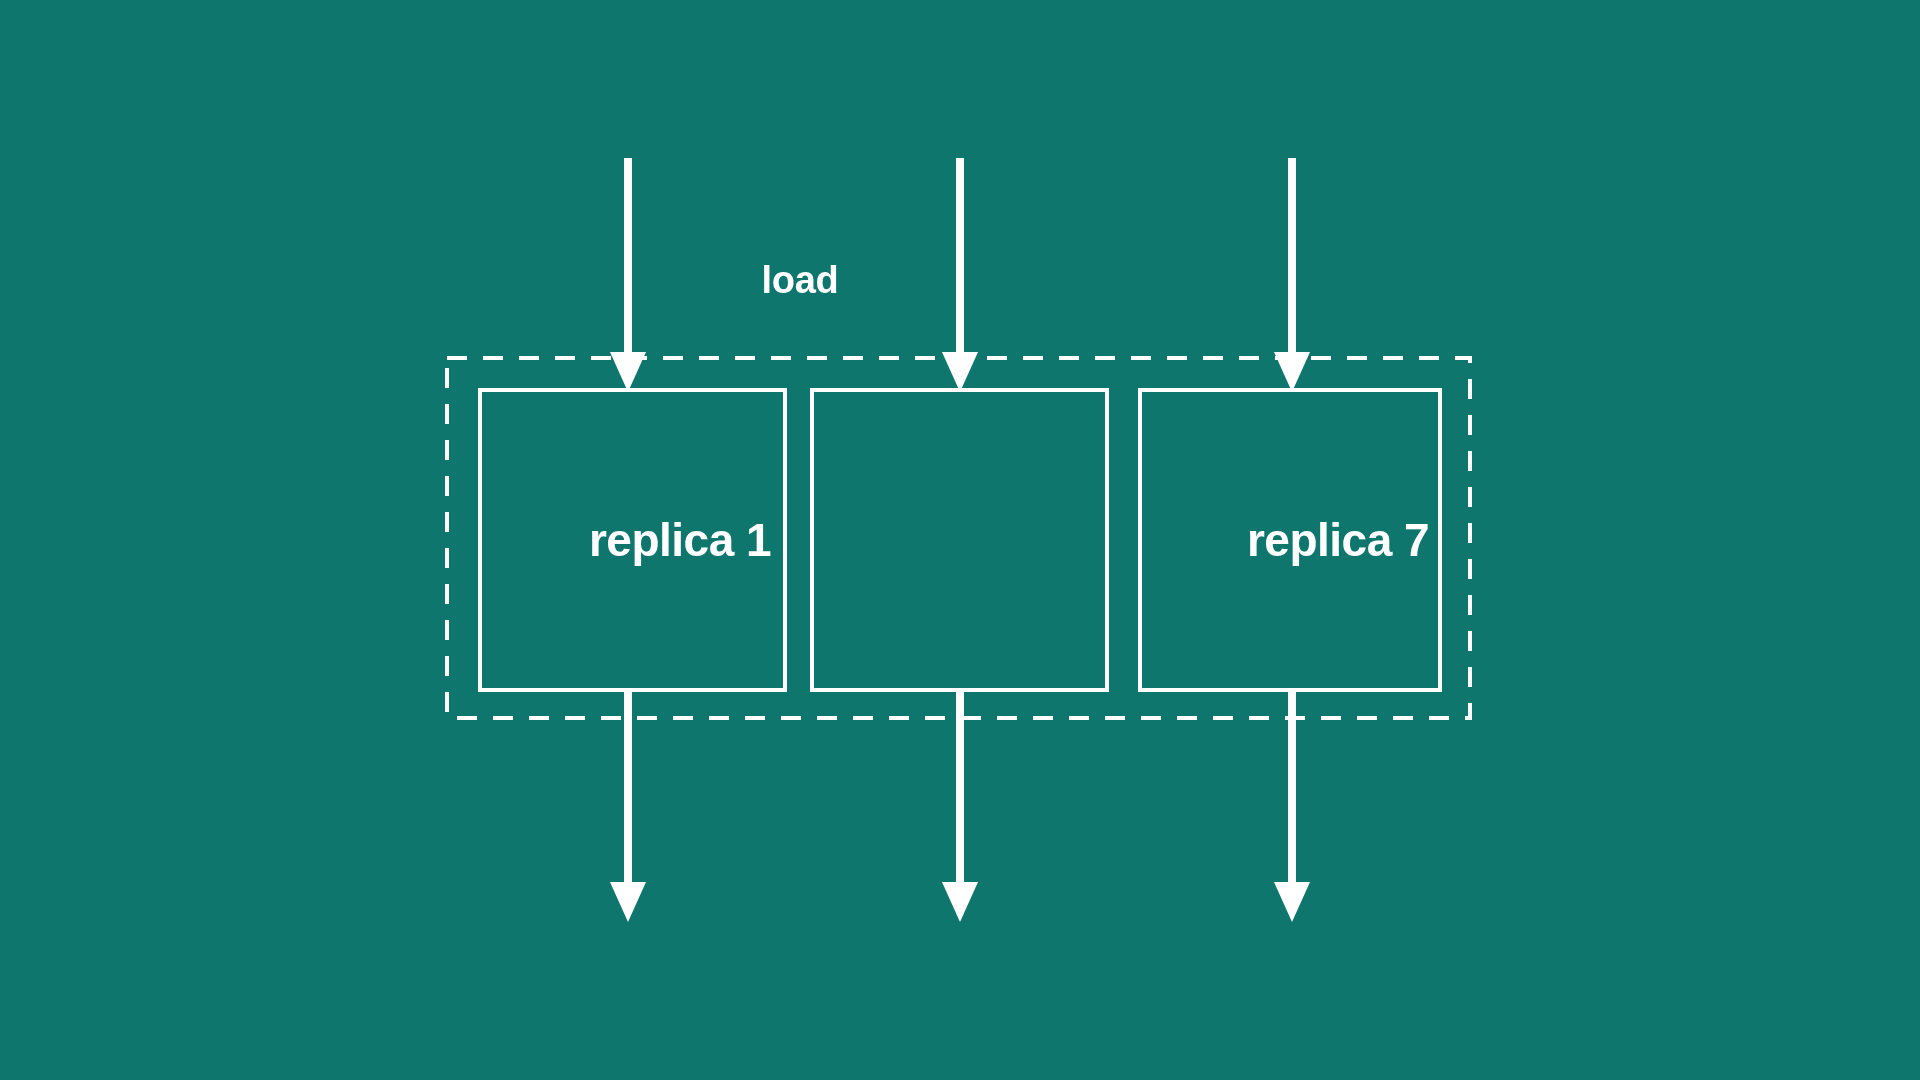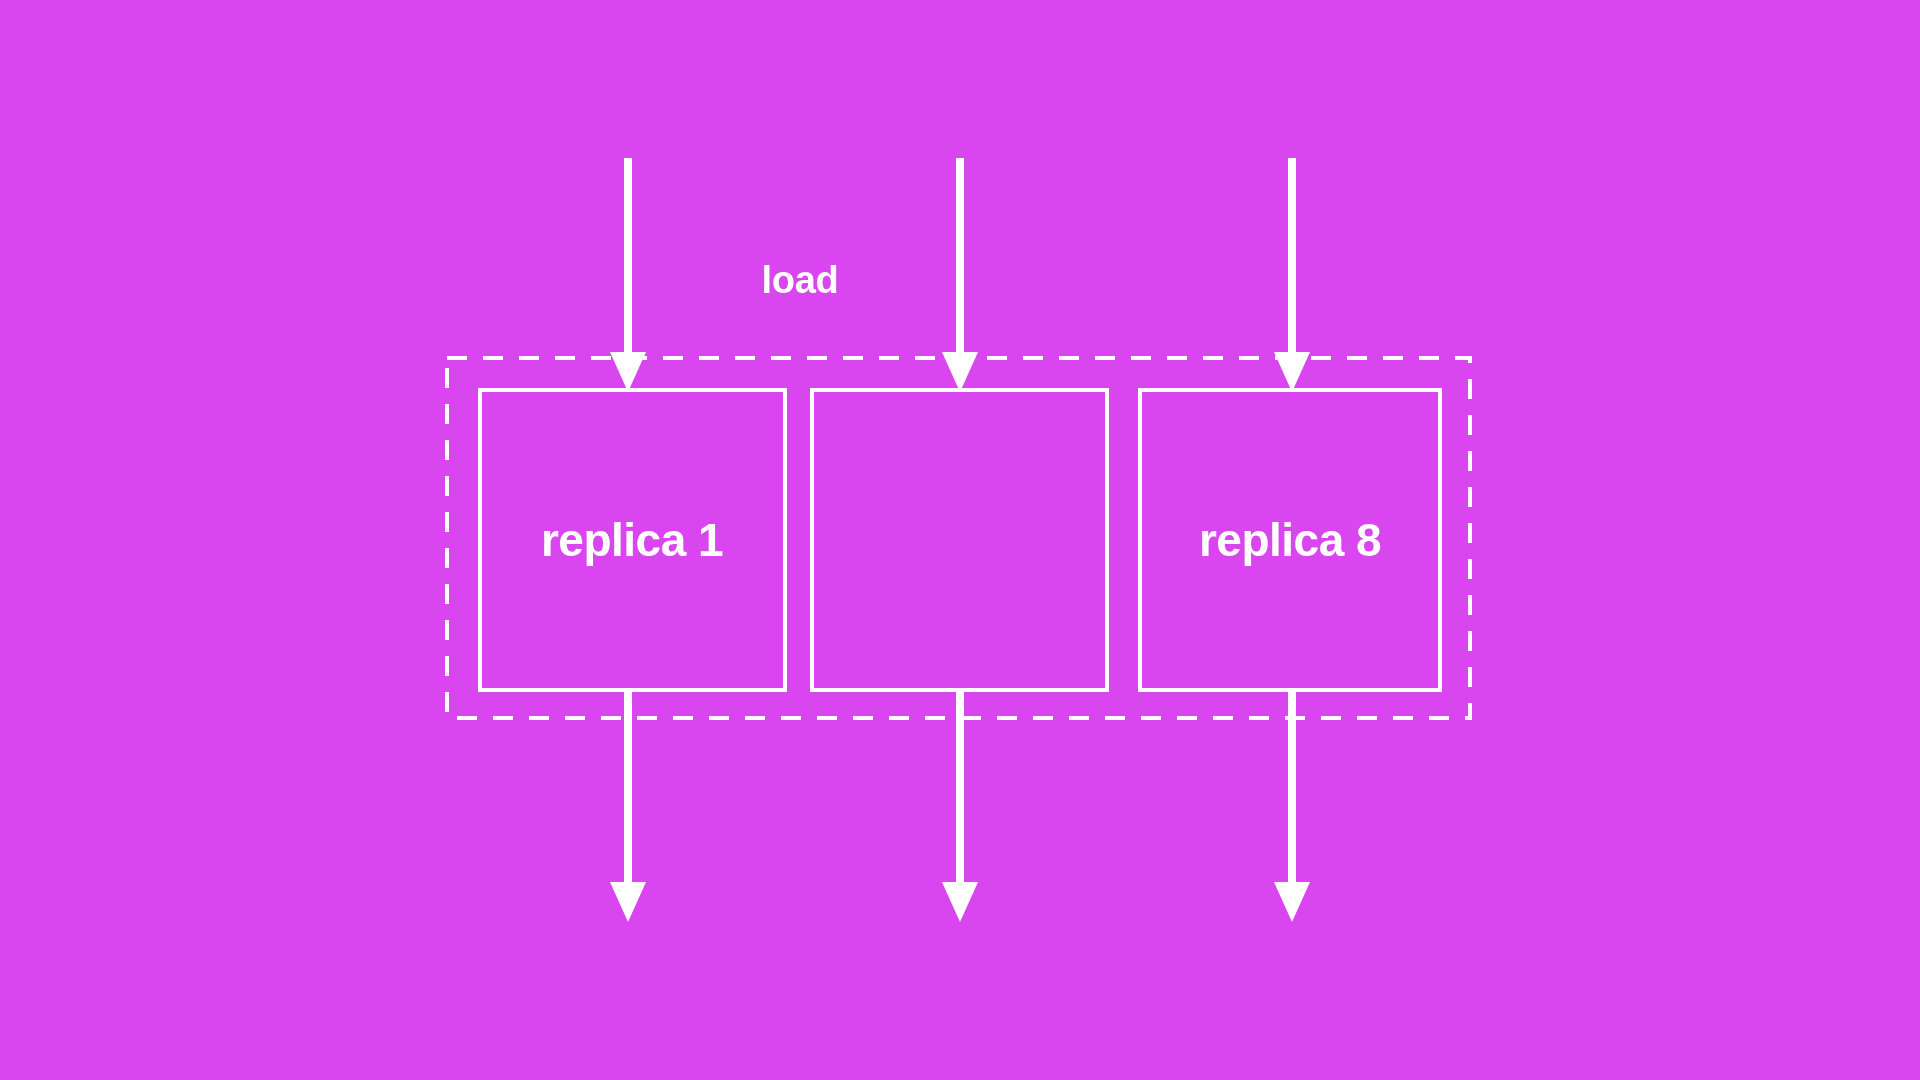--- a/index.html
+++ b/index.html
@@ -12,21 +12,21 @@
     width: 1920px;
     height: 1080px;
     overflow: hidden;
     font-family: "Liberation Sans", sans-serif;
     background: #000000;
   }
   #diagram-root {
     position: relative;
     width: 1920px;
     height: 1080px;
-    background: #d946ef;
+    background: #0f766e;
   }
   #diagram-svg {
     position: absolute;
     left: 0;
     top: 0;
     width: 1920px;
     height: 1080px;
     display: block;
   }
   .label-layer {
@@ -41,20 +41,21 @@
     position: absolute;
     color: #ffffff;
     font-family: "Liberation Sans", sans-serif;
     font-weight: bold;
     font-size: 46px;
     letter-spacing: -0.5px;
     text-align: center;
     white-space: nowrap;
     transform: translate(-50%, -50%);
     line-height: 1;
+    margin-left: 48px;
   }
   .edge-label {
     position: absolute;
     color: #ffffff;
     font-family: "Liberation Sans", sans-serif;
     font-weight: bold;
     font-size: 38px;
     letter-spacing: -0.3px;
     text-align: center;
     white-space: nowrap;
@@ -109,17 +110,17 @@
 
   </svg>
 
   <div class="label-layer">
 
     <div class="edge-label" style="left:800px; top:280px;">load</div>
 
     <div class="node-label" style="left:632px; top:540px;">replica 1</div>
 
 
-    <div class="node-label" style="left:1290px; top:540px;">replica 8</div>
+    <div class="node-label" style="left:1290px; top:540px;">replica 7</div>
 
   </div>
 
 </div>
 
 </body></html>

